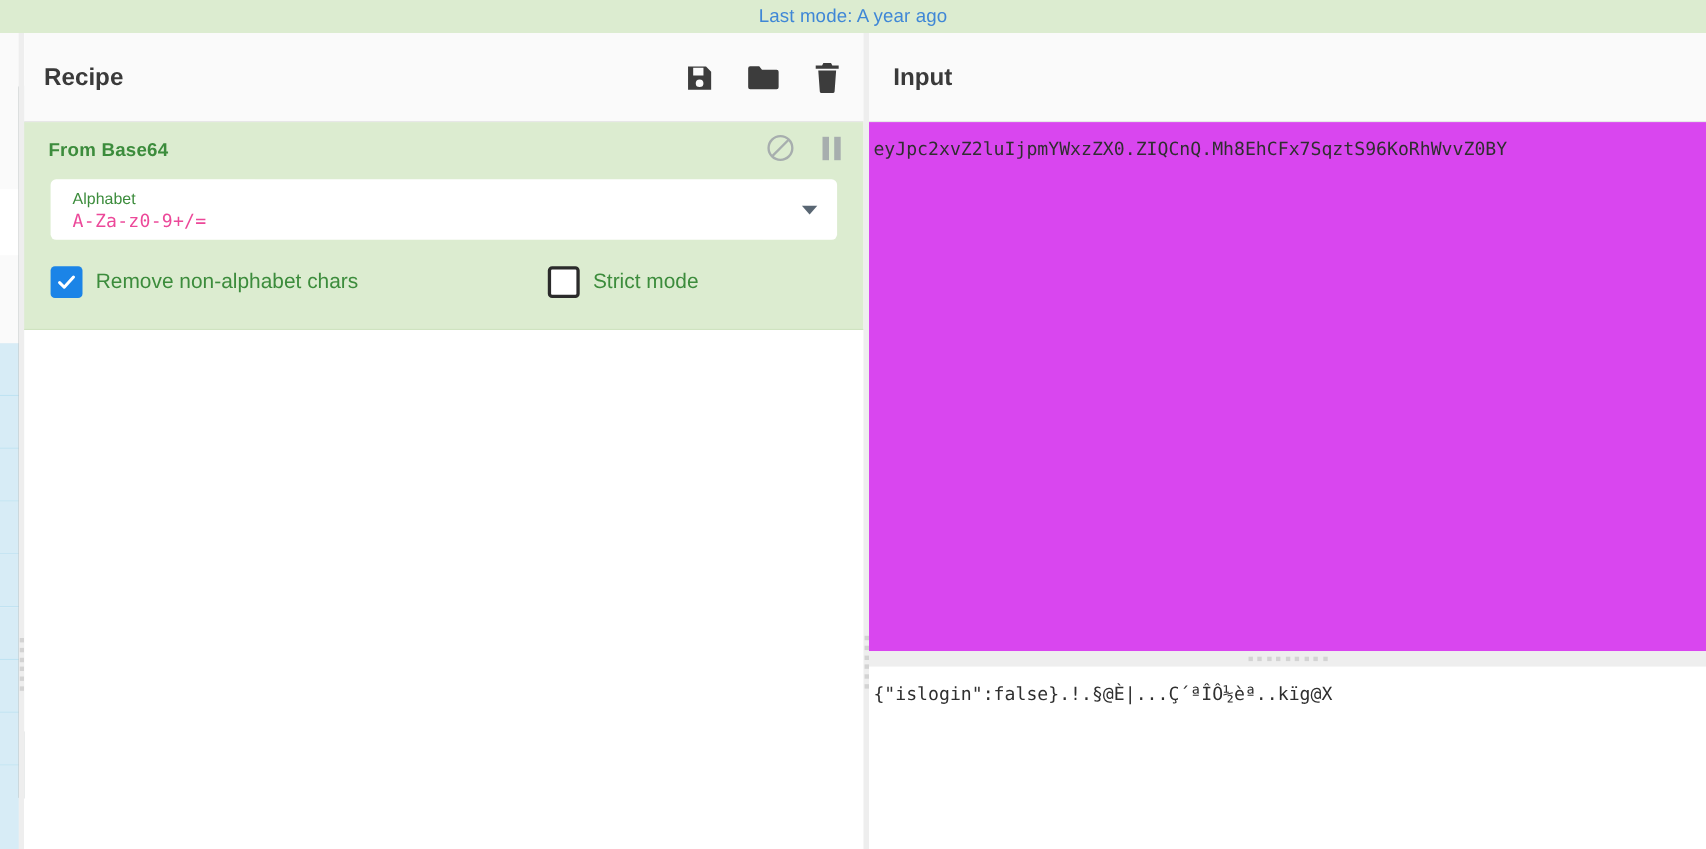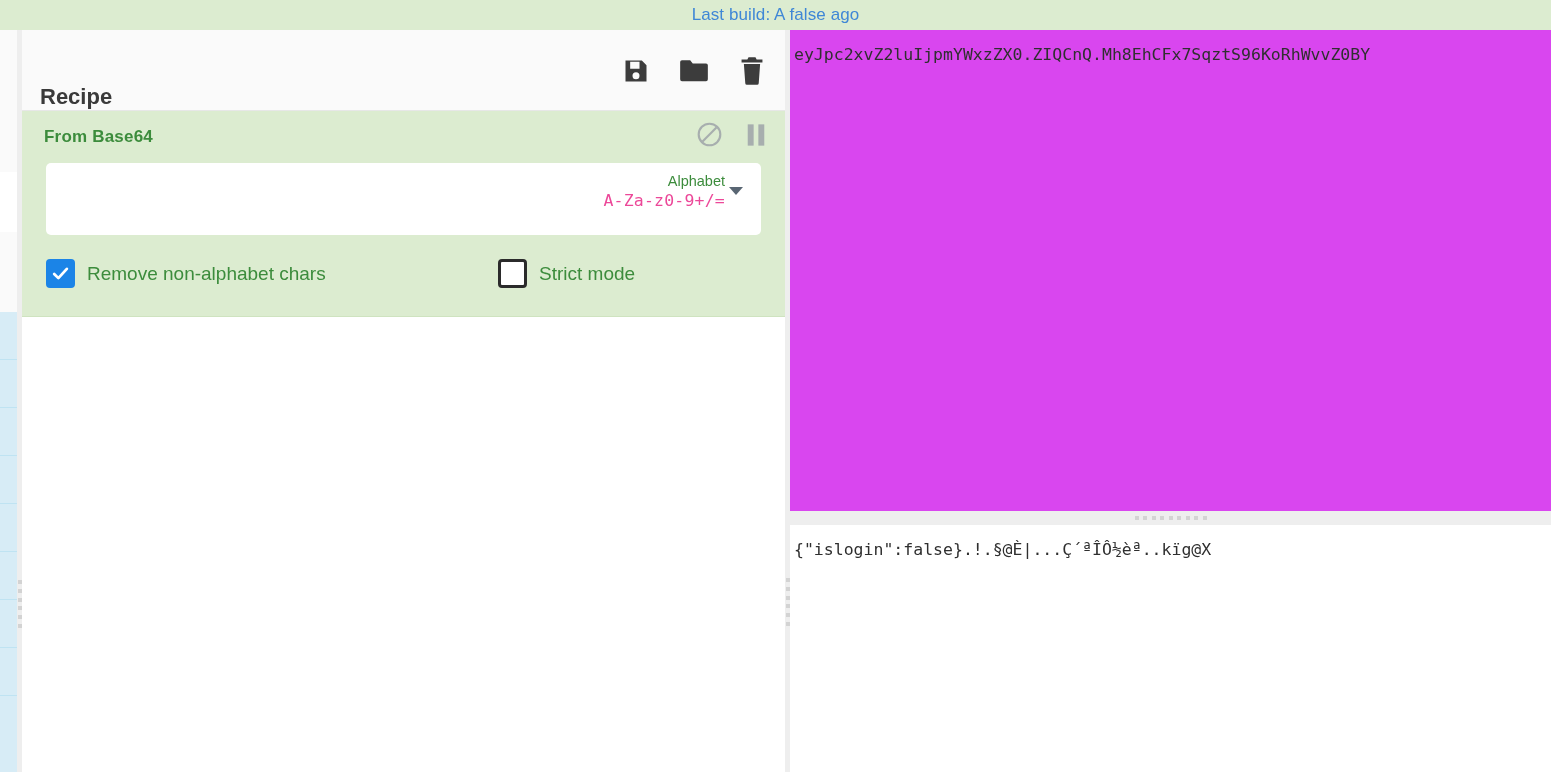--- a/index.html
+++ b/index.html
@@ -67,21 +67,21 @@
   .recipe-pane {
     position: absolute; left: 22px; top: 30px;
     width: 763px; height: 742px;
     background: #ffffff;
   }
   .recipe-header {
     position: relative;
     height: 81px;
     background: #fafafa;
     border-bottom: 1px solid #e7e7e7;
-    display: flex; align-items: flex-end;
+    display: flex; align-items: center;
   }
   .recipe-title {
     margin-left: 18px;
     font-size: 22px; font-weight: bold; color: #3a3a3a;
   }
   .recipe-actions {
     position: absolute; right: 18px; top: 0; height: 81px;
     display: flex; align-items: center; gap: 28px;
   }
   .recipe-actions .icon-btn {
@@ -111,24 +111,23 @@
     position: absolute; right: 18px; top: 10px;
     display: flex; align-items: center; gap: 22px;
   }
   .op-icons .op-icon { cursor: pointer; display: flex; align-items: center; }
 
   .op-arg-wrap { padding: 0 24px; }
   .arg-field {
     position: relative;
     background: #ffffff;
     border-radius: 5px;
-    height: 72px;
+    height: 55px;
     padding: 9px 36px 4px 20px;
     cursor: text;
-    text-align: right;
   }
   .arg-label {
     font-size: 14.5px; color: #3c8c3c; line-height: 18px;
   }
   .arg-value {
     font-family: "DejaVu Sans Mono", monospace;
     font-size: 16.5px; color: #ec4899; line-height: 22px;
     letter-spacing: .2px;
   }
   .arg-caret {
@@ -221,21 +220,21 @@
   .hsplit-handle i { display: block; width: 4px; height: 4px; background: #d3d3d3; }
 
   .output-area { background: #ffffff; }
 </style>
 </head>
 <body>
 
 <div id="app">
 
   <div class="banner">
-    <span class="banner-text">Last build: A false ago</span>
+    <span class="banner-text">Last mode: A year ago</span>
   </div>
 
   <div class="ops-gutter">
     <div class="ops-stripe gray" style="height:142px"></div>
     <div class="ops-stripe white" style="height:60px"></div>
     <div class="ops-stripe gray" style="height:80px"></div>
     <div class="ops-stripe blue" style="height:48px"></div>
     <div class="ops-stripe blue" style="height:48px"></div>
     <div class="ops-stripe blue" style="height:48px"></div>
     <div class="ops-stripe blue" style="height:48px"></div>
@@ -351,20 +350,23 @@
     <i></i>
       <i></i>
       <i></i>
       <i></i>
       <i></i>
       <i></i>
   </div>
 
   <div class="io-col">
 
+    <div class="io-header">
+      <div class="io-title">Input</div>
+    </div>
 
     <div class="input-area">
       <div class="io-text">eyJpc2xvZ2luIjpmYWxzZX0.ZIQCnQ.Mh8EhCFx7SqztS96KoRhWvvZ0BY</div>
     </div>
 
     <div class="hsplit">
       <div class="hsplit-handle">
         <i></i>
           <i></i>
           <i></i>

